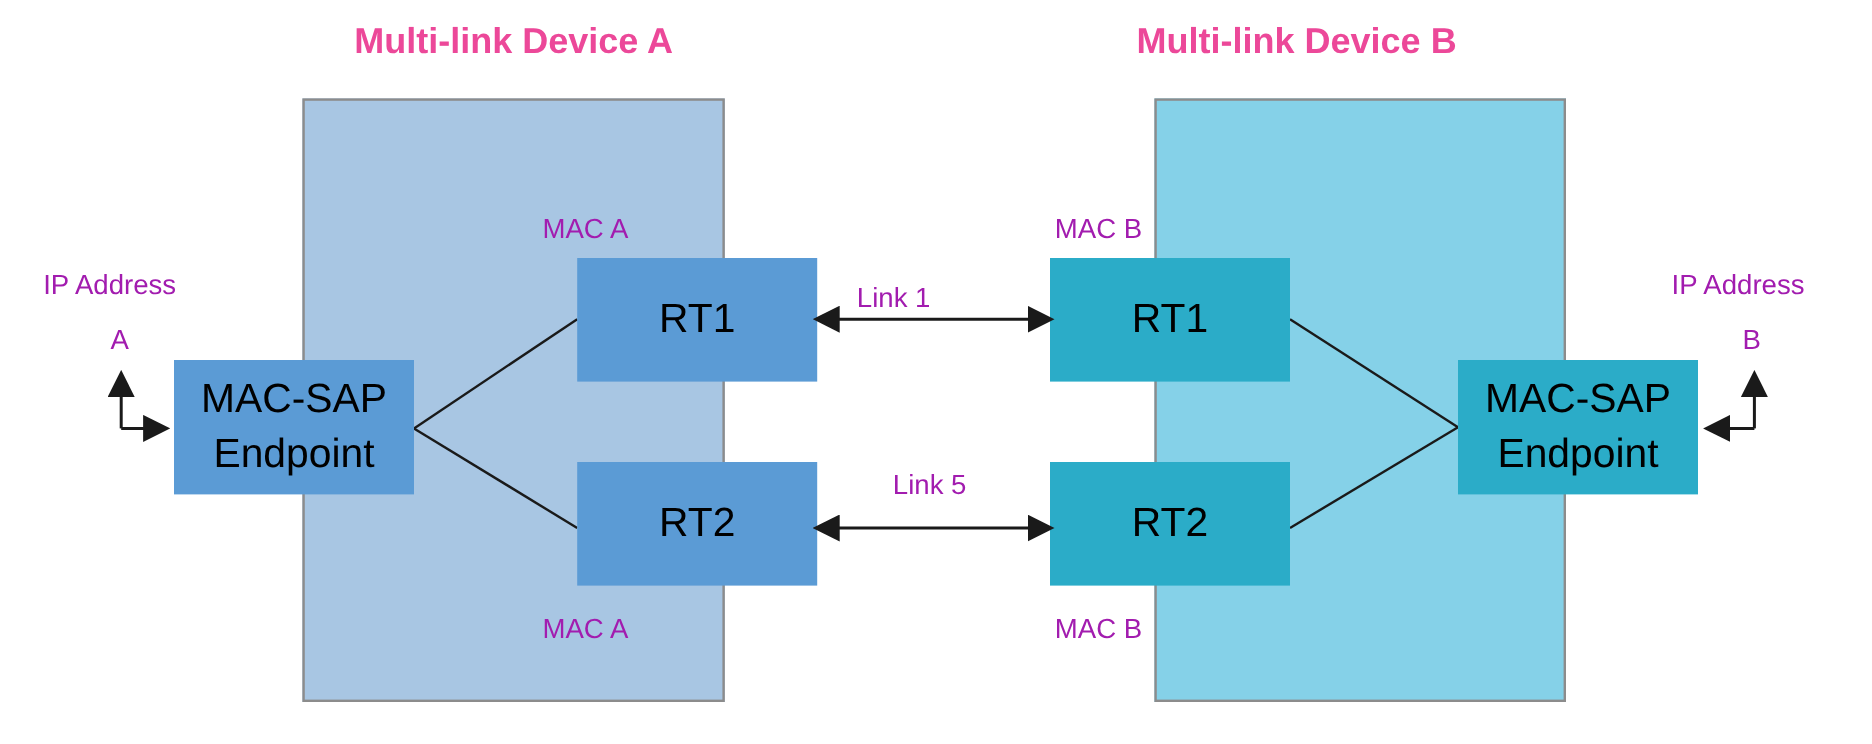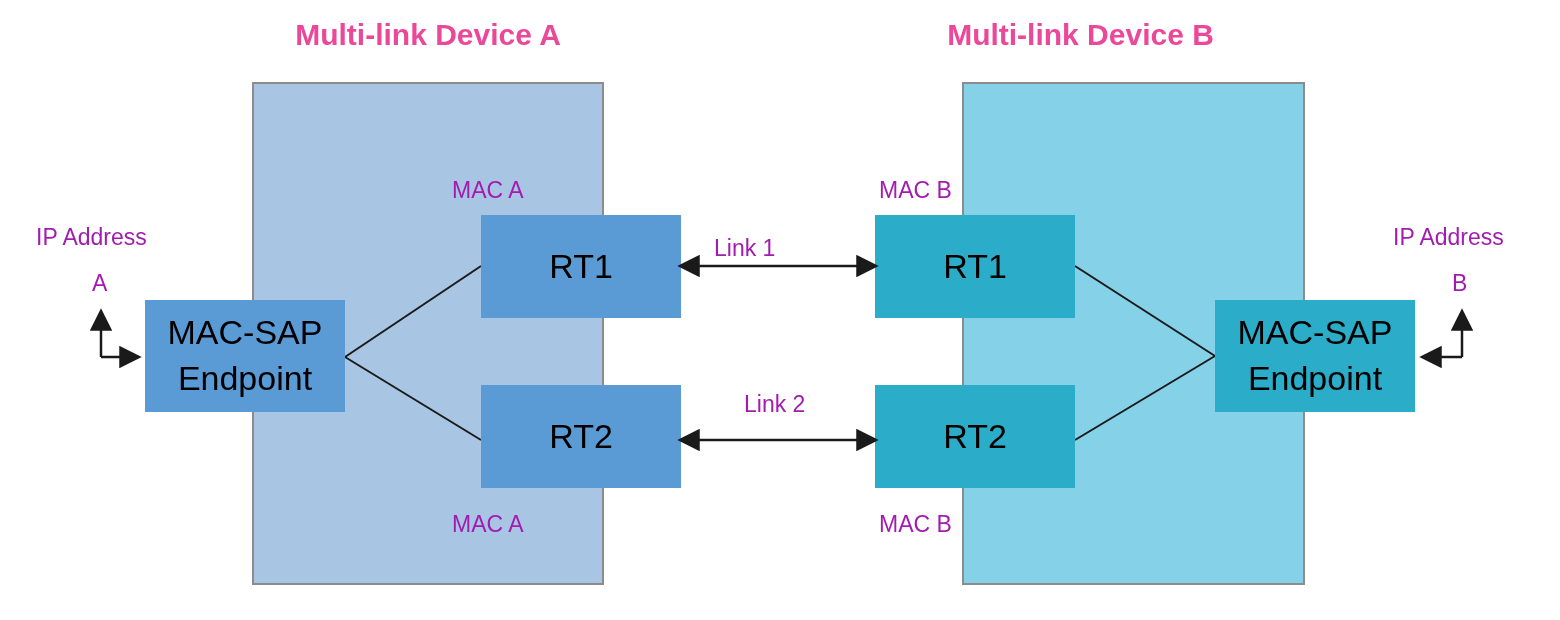--- a/index.html
+++ b/index.html
@@ -182,21 +182,21 @@
     <path d="M 1462 357 L 1423 357" stroke="#1a1a1a" stroke-width="2.5" fill="none" marker-end="url(#arrowEnd)"></path>
   </svg>
 
   <div id="mac-a-top" class="plain-label">MAC A</div>
   <div id="mac-a-bottom" class="plain-label">MAC A</div>
 
   <div id="mac-b-top" class="plain-label">MAC B</div>
   <div id="mac-b-bottom" class="plain-label">MAC B</div>
 
   <div id="link1-label" class="plain-label">Link 1</div>
-  <div id="link2-label" class="plain-label">Link 2</div>
+  <div id="link2-label" class="plain-label">Link 5</div>
 
   <div id="ip-a-label" class="plain-label">IP Address</div>
   <div id="ip-a-letter" class="plain-label">A</div>
 
   <div id="ip-b-label" class="plain-label">IP Address</div>
   <div id="ip-b-letter" class="plain-label">B</div>
 
 </div>
 
 </body></html>

